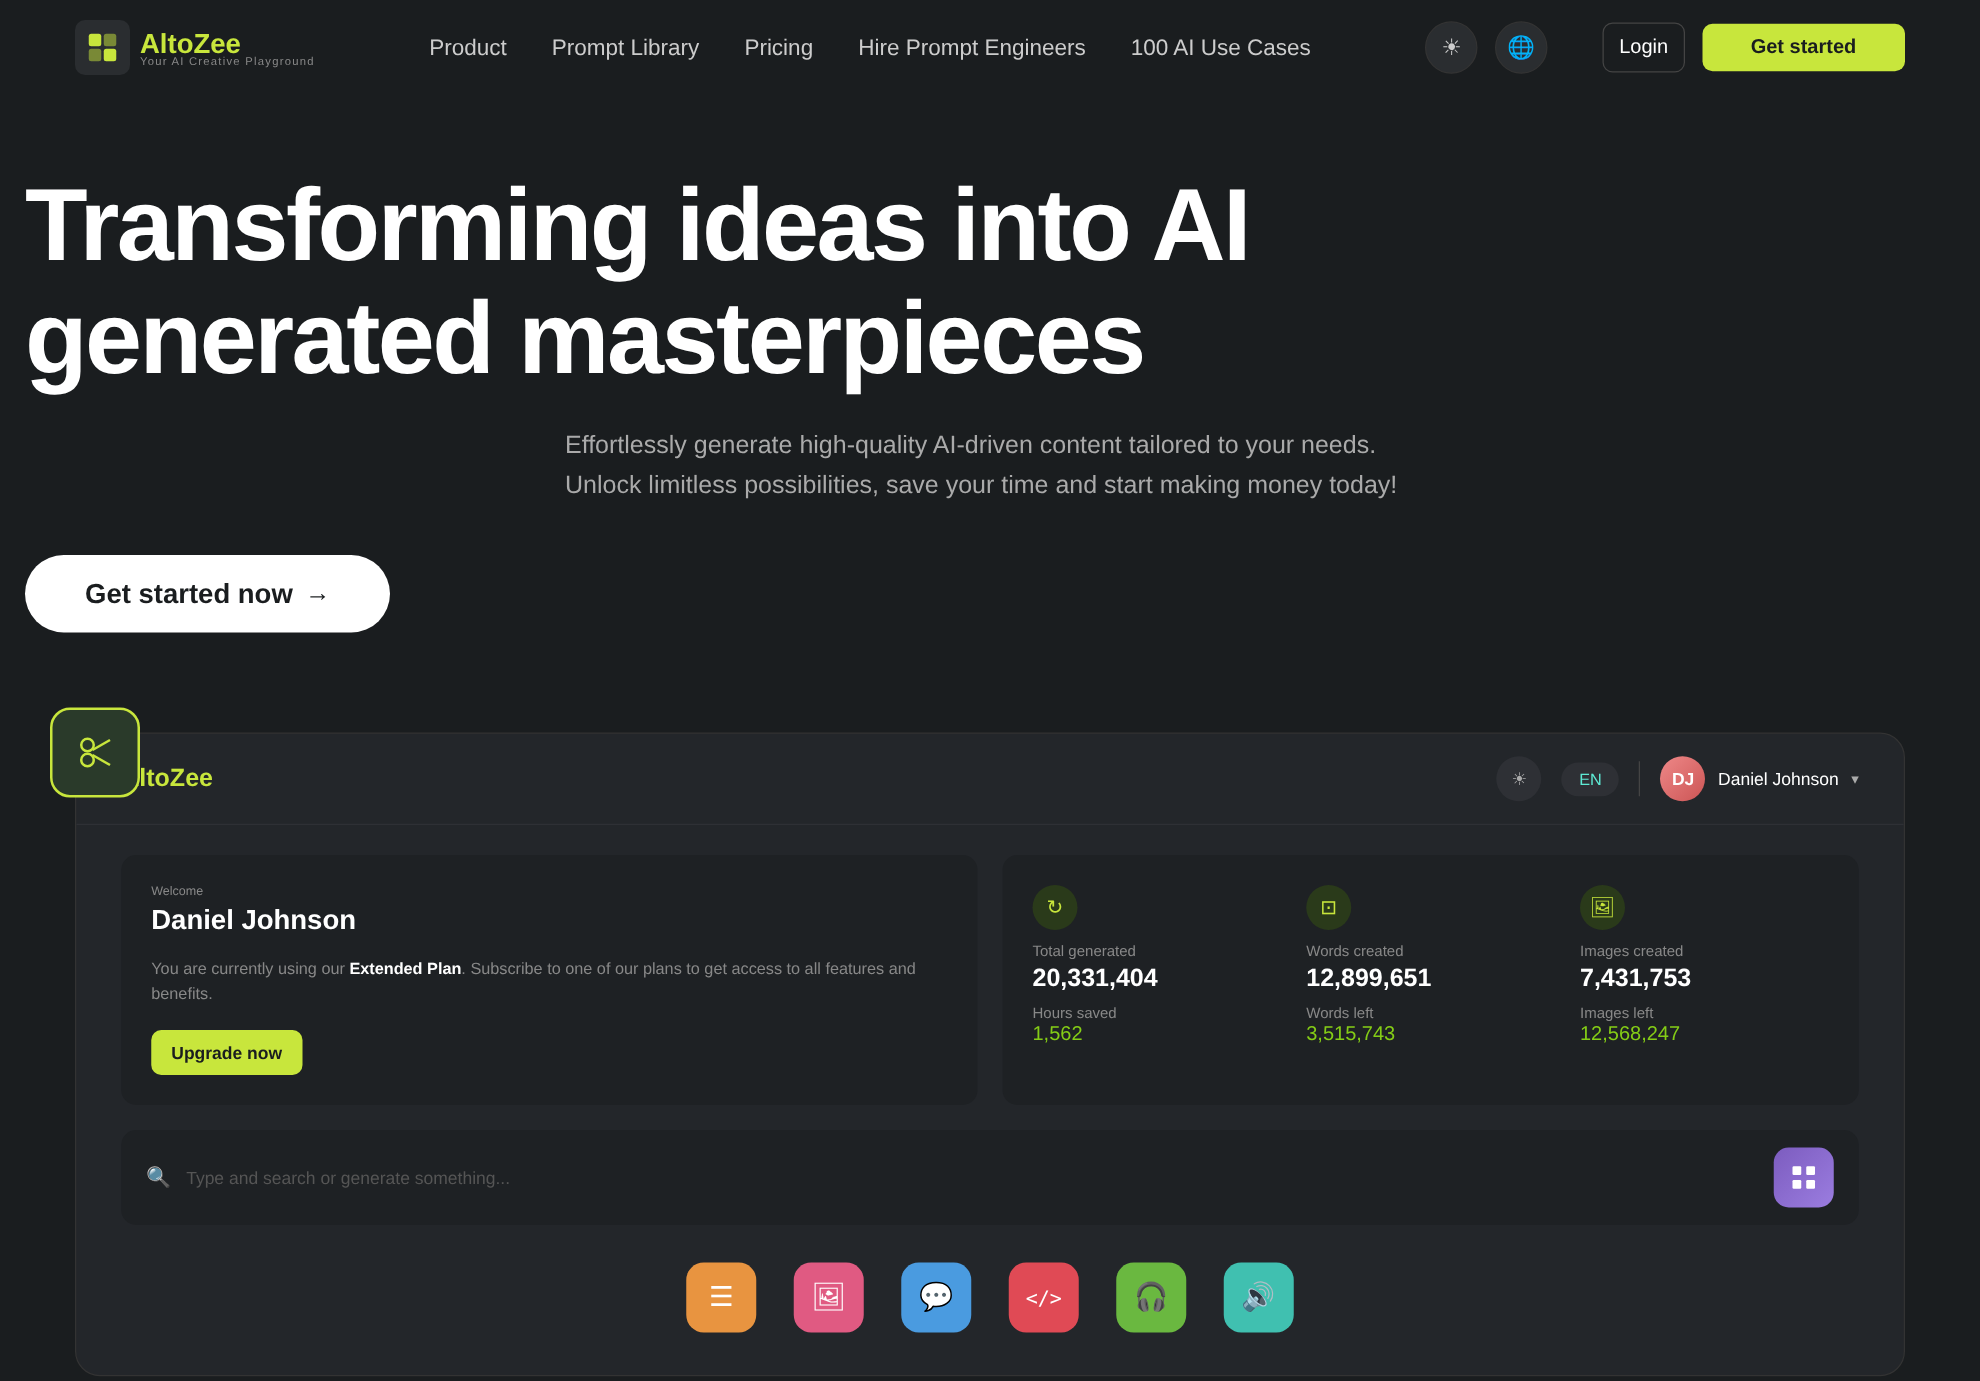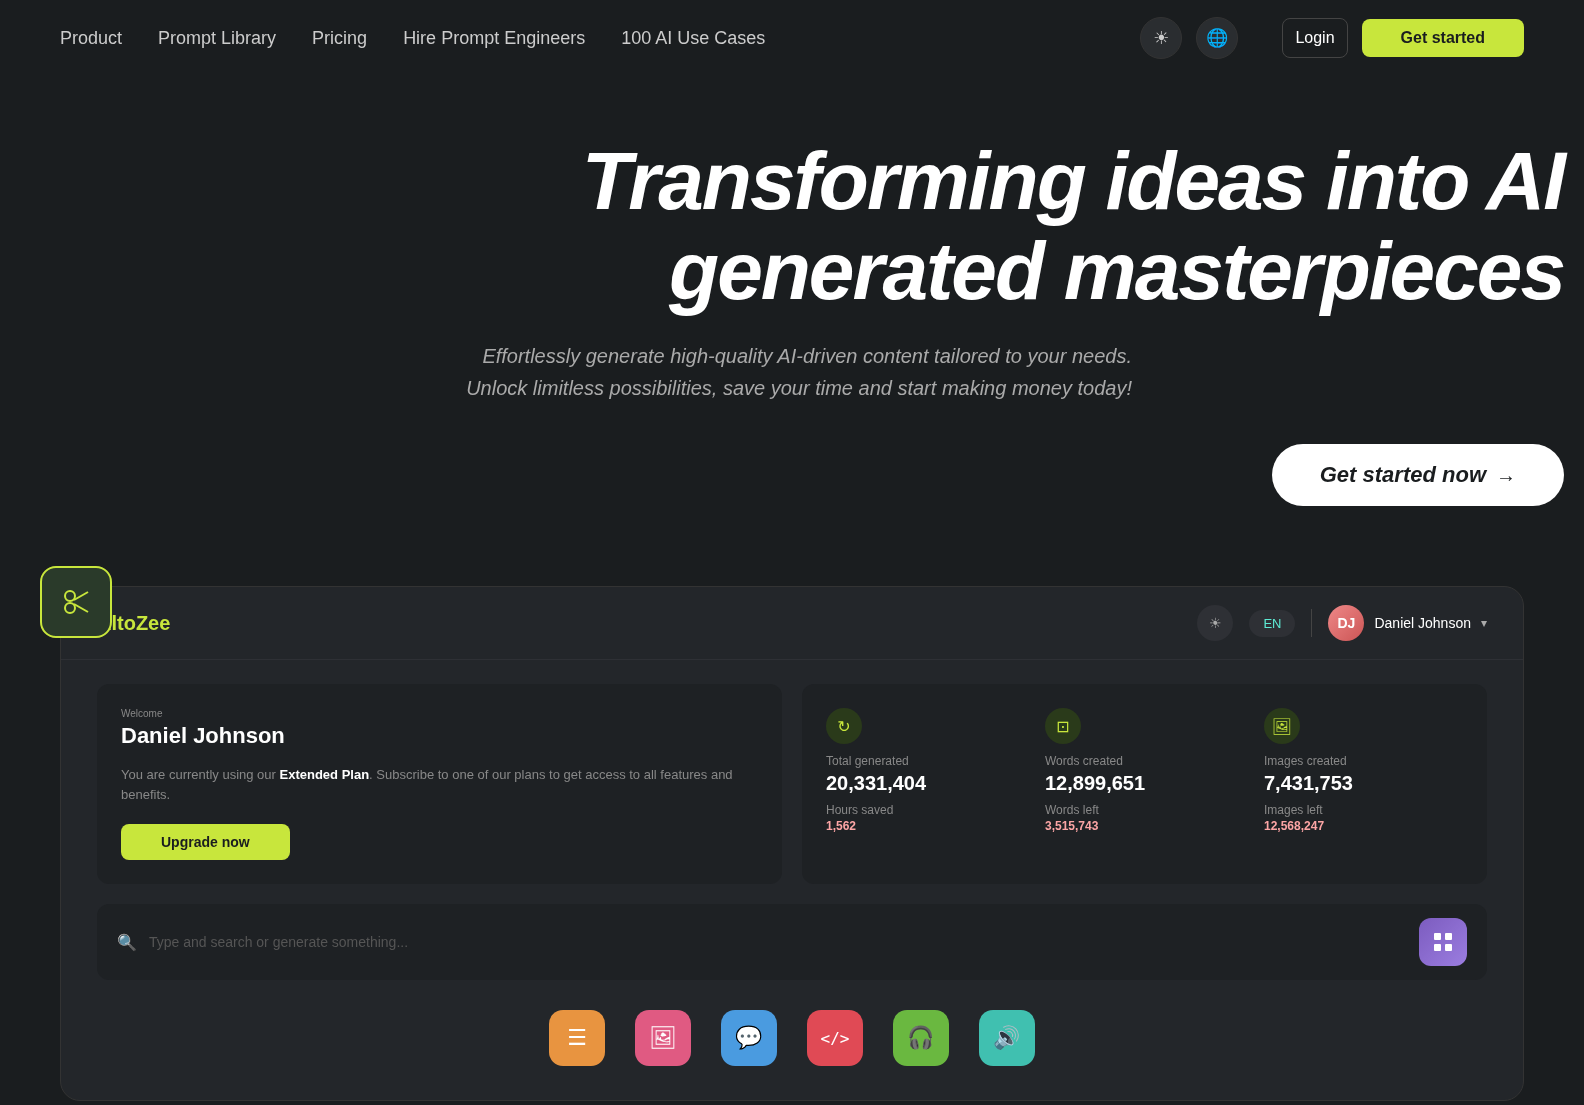--- a/index.html
+++ b/index.html
@@ -98,24 +98,23 @@
       border: none;
       border-radius: 8px;
       color: #1a1d1f;
       font-size: 16px;
       font-weight: 600;
       cursor: pointer;
     }
 
     
     .hero {
-      text-align: right;
+      text-align: left;
       padding: 60px 20px 40px;
       position: relative;
-      font-style: italic;
     }
     .hero-title {
       font-size: 82px;
       font-weight: 800;
       line-height: 1.1;
       color: #fff;
       margin-bottom: 24px;
       letter-spacing: -2px;
     }
     .hero-subtitle {
@@ -272,21 +271,21 @@
       margin-bottom: 16px;
     }
     .welcome-desc {
       font-size: 13px;
       color: #888;
       line-height: 1.5;
       margin-bottom: 20px;
     }
     .welcome-desc strong { color: #fff; font-weight: 600; }
     .upgrade-btn {
-      padding: 10px 40px;
+      padding: 10px 16px;
       background: #c8e63c;
       color: #1a1d1f;
       border: none;
       border-radius: 8px;
       font-size: 14px;
       font-weight: 600;
       cursor: pointer;
     }
 
     .stats-card {
@@ -320,23 +319,23 @@
       font-weight: 700;
       color: #fff;
       margin-bottom: 8px;
     }
     .stat-sub-label {
       font-size: 12px;
       color: #888;
       margin-bottom: 2px;
     }
     .stat-sub-value {
-      font-size: 12px;
-      font-weight: 700;
-      color: #fca5a5;
+      font-size: 16px;
+      font-weight: 400;
+      color: #84cc16;
     }
 
     
     .dash-search {
       background: #1e2124;
       border-radius: 12px;
       padding: 14px 20px;
       display: flex;
       align-items: center;
       gap: 12px;
@@ -386,20 +385,36 @@
     .tool-pink { background: #e05a82; }
     .tool-blue { background: #4a9be0; }
     .tool-red { background: #e04a55; }
     .tool-green { background: #6ab840; }
     .tool-teal { background: #40c0b0; }
   </style>
 </head>
 <body>
 
 <nav class="navbar">
+  <div class="nav-logo">
+    <div class="logo-icon">
+      <svg width="28" height="28" viewBox="0 0 28 28" fill="none">
+        <rect x="3" y="3" width="10" height="10" rx="2" fill="#c8e63c"></rect>
+        <rect x="15" y="3" width="10" height="10" rx="2" fill="#c8e63c" opacity="0.5"></rect>
+        <rect x="3" y="15" width="10" height="10" rx="2" fill="#c8e63c" opacity="0.5"></rect>
+        <rect x="15" y="15" width="10" height="10" rx="2" fill="#c8e63c"></rect>
+      </svg>
+    </div>
+    <div>
+      <div class="logo-text">
+        <span>Al</span><span style="color:#c8e63c">to</span><span>Zee</span>
+      </div>
+      <span class="logo-sub">Your AI Creative Playground</span>
+    </div>
+  </div>
 
   <div class="nav-links">
     <a>Product</a>
     <a>Prompt Library</a>
     <a>Pricing</a>
     <a>Hire Prompt Engineers</a>
     <a>100 AI Use Cases</a>
   </div>
 
   <div class="nav-actions">

